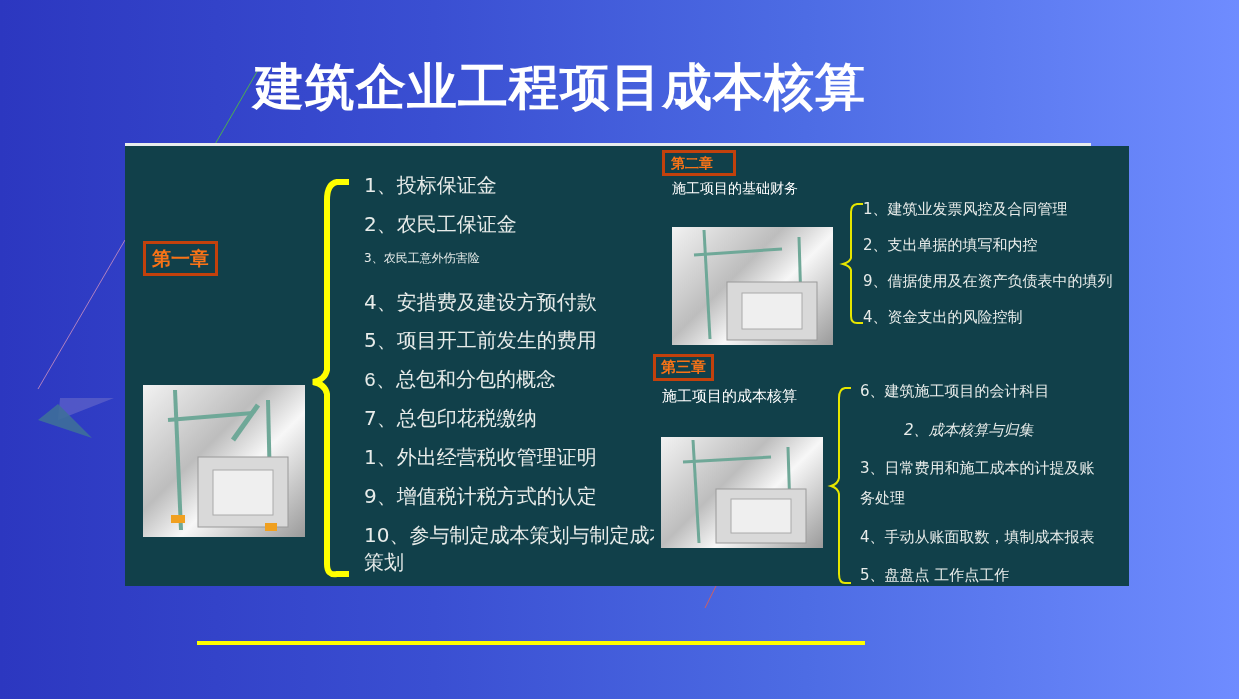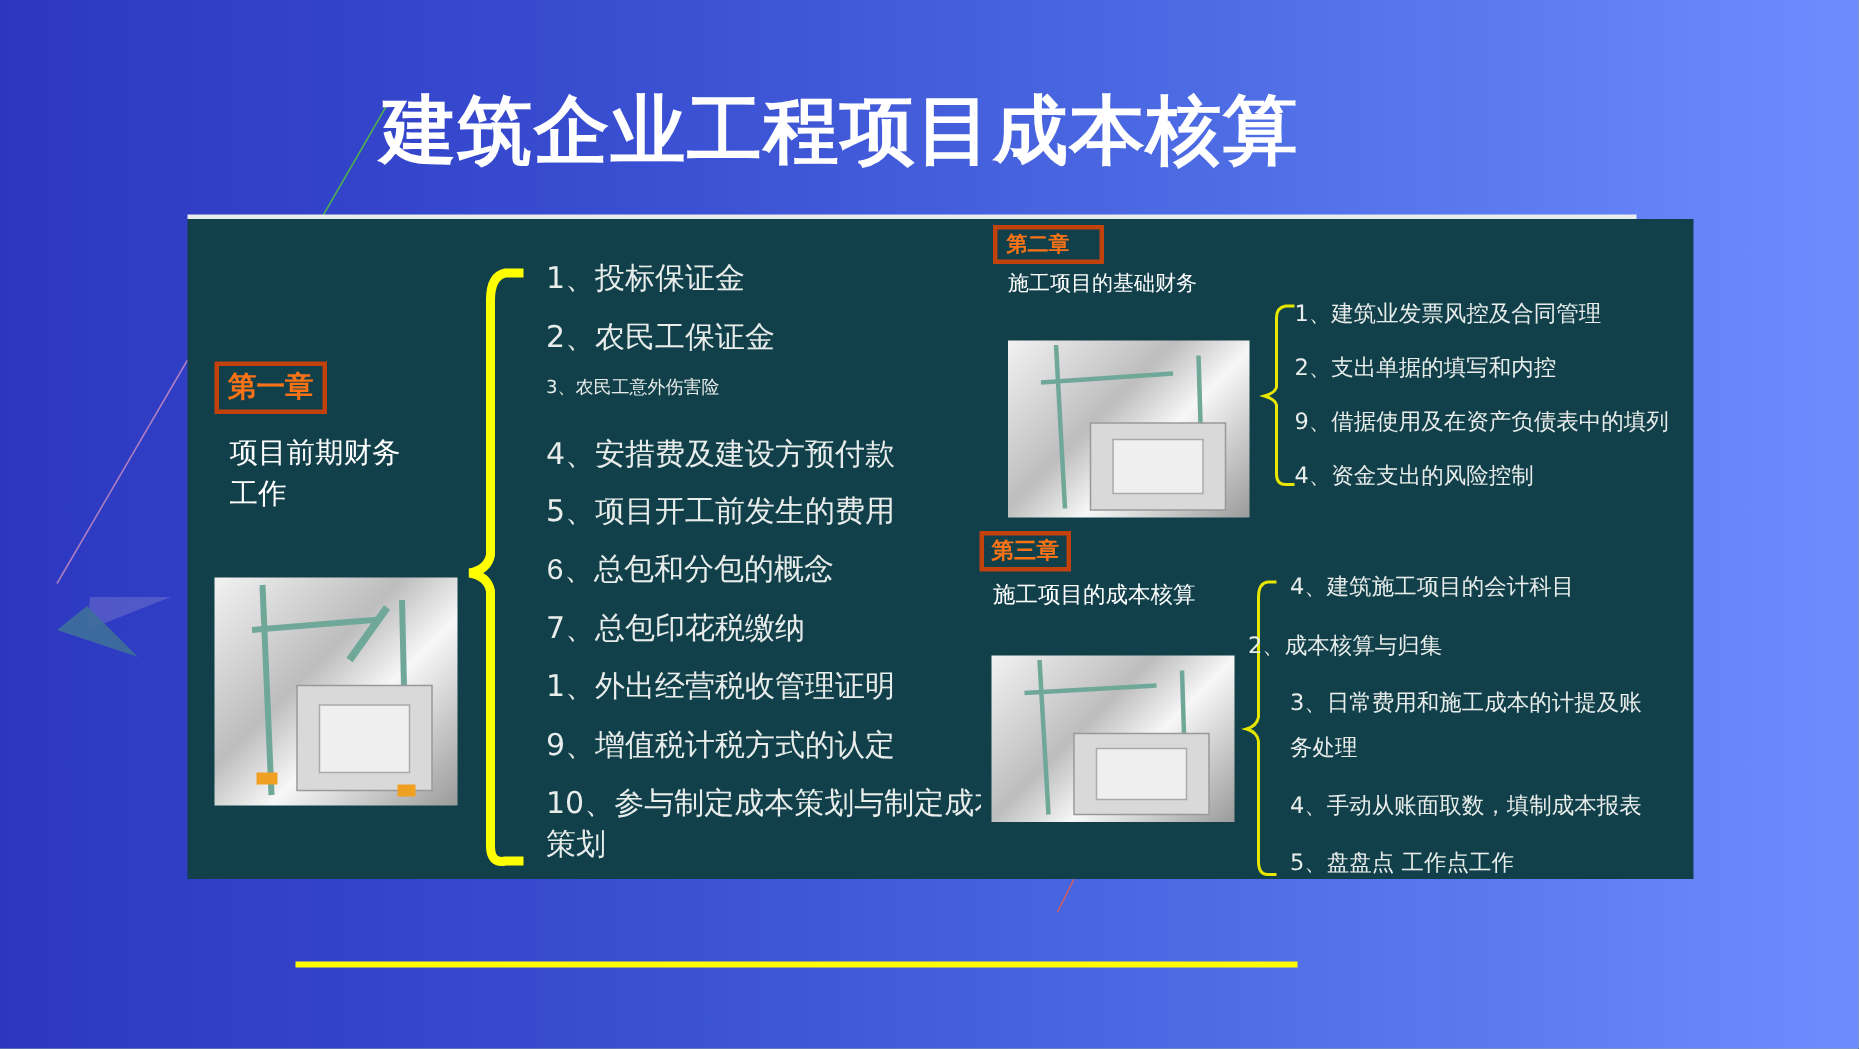--- a/index.html
+++ b/index.html
@@ -28,24 +28,20 @@
   <polygon points="38,420 58,404 92,438" fill="#3e6f9a" opacity="0.9"></polygon>
 </svg>
 
 <h1 class="title">建筑企业工程项目成本核算</h1>
 
 <div class="panel-top"></div>
 <div class="panel">
 
   <div class="chip" style="left:18px;top:95px;font-size:19px;padding:5px 6px;">
     <span>第一章</span>
-  </div>
-  <div class="chtitle" style="left:28px;top:143px;font-size:19px;line-height:27px;">
-    <div>项目前期财务</div>
-    <div>工作</div>
   </div>
   <div class="photo" style="left:18px;top:239px;width:162px;height:152px;">
     <svg width="162" height="152">
       <line x1="32" y1="5" x2="38" y2="145" stroke="#6fa898" stroke-width="4"></line>
       <line x1="25" y1="35" x2="110" y2="28" stroke="#6fa898" stroke-width="4"></line>
       <line x1="125" y1="15" x2="128" y2="145" stroke="#6fa898" stroke-width="4"></line>
       <line x1="90" y1="55" x2="115" y2="20" stroke="#6fa898" stroke-width="5"></line>
       <rect x="55" y="72" width="90" height="70" fill="#d9d9d9" stroke="#999"></rect>
       <rect x="70" y="85" width="60" height="45" fill="#efefef" stroke="#aaa"></rect>
       <rect x="28" y="130" width="14" height="8" fill="#f0a020"></rect>
@@ -102,22 +98,22 @@
       <line x1="22" y1="25" x2="110" y2="20" stroke="#6fa898" stroke-width="3"></line>
       <line x1="127" y1="10" x2="130" y2="106" stroke="#6fa898" stroke-width="3"></line>
       <rect x="55" y="52" width="90" height="54" fill="#d9d9d9" stroke="#999"></rect>
       <rect x="70" y="62" width="60" height="34" fill="#efefef" stroke="#aaa"></rect>
     </svg>
   </div>
   <svg class="deco" style="left:700px;top:238px" width="30" height="202">
     <path d="M26,4 L20,4 Q14,5 14,14 L14,94 Q13,100 6,102 Q13,104 14,110 L14,190 Q14,199 20,199 L26,199" fill="none" stroke="#e6e600" stroke-width="2"></path>
   </svg>
   <div>
-    <div class="item" style="left:735px;top:236px;font-size:15px;">4、建筑施工项目的会计科目</div>
-    <div class="item" style="left:707px;top:275px;font-size:15px;">2、成本核算与归集</div>
+    <div class="item" style="left:735px;top:236px;font-size:15px;">6、建筑施工项目的会计科目</div>
+    <div class="item" style="left:779px;top:275px;font-size:15px;font-style:italic;">2、成本核算与归集</div>
     <div class="item" style="left:735px;top:313px;font-size:15px;">3、日常费用和施工成本的计提及账</div>
     <div class="item" style="left:735px;top:343px;font-size:15px;">务处理</div>
     <div class="item" style="left:735px;top:382px;font-size:15px;">4、手动从账面取数，填制成本报表</div>
     <div class="item" style="left:735px;top:420px;font-size:15px;">5、盘盘点 工作点工作</div>
   </div>
 </div>
 
 <div class="underline"></div>
 
 </body></html>

